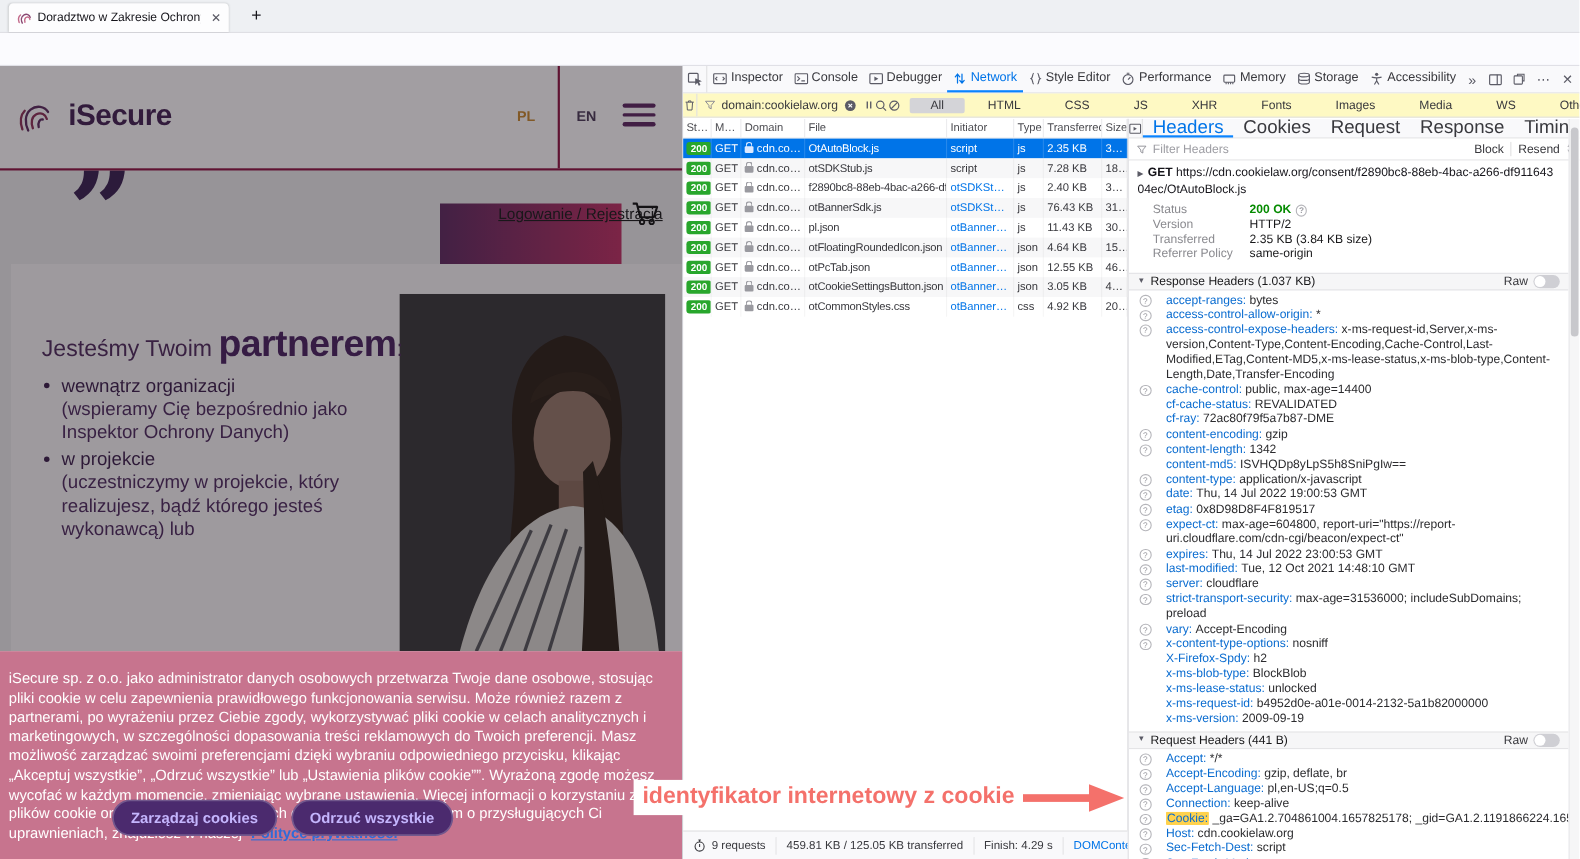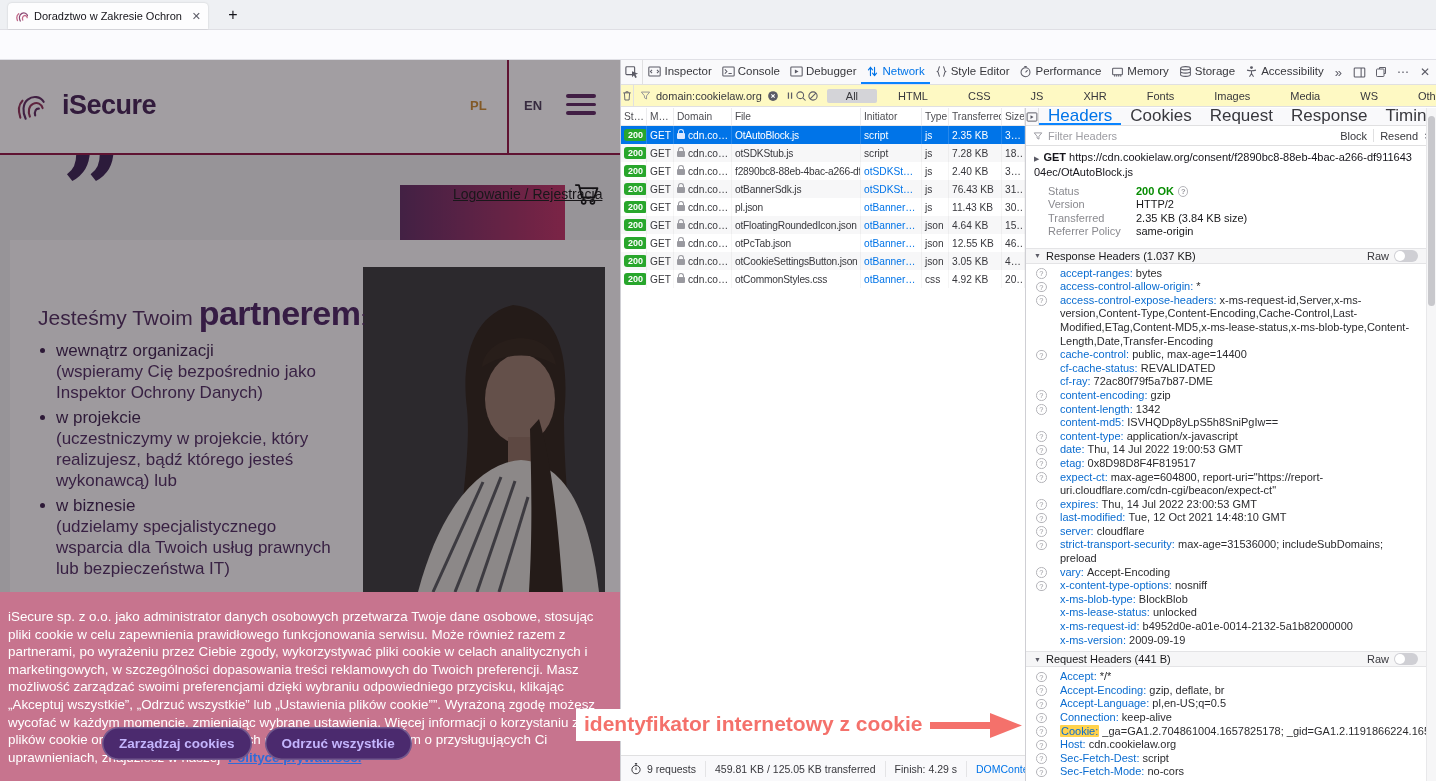--- a/index.html
+++ b/index.html
@@ -211,24 +211,20 @@
   <div class="hero-heading"><span class="hh-pre">Jesteśmy Twoim </span><span class="hh-em">partnerem</span><span class="hh-suf">:</span></div>
   <ul class="bullets" id="bullets">
       <li>
         <span class="b-title">wewnątrz organizacji</span>
         <span class="b-body">(wspieramy Cię bezpośrednio jako Inspektor Ochrony Danych)</span>
       </li>
       <li>
         <span class="b-title">w projekcie</span>
         <span class="b-body">(uczestniczymy w projekcie, który realizujesz, bądź którego jesteś wykonawcą) lub</span>
       </li>
-      <li>
-        <span class="b-title">w biznesie</span>
-        <span class="b-body">(udzielamy specjalistycznego wsparcia dla Twoich usług prawnych lub bezpieczeństwa IT)</span>
-      </li>
     </ul>
 
   <div class="site-header">
     <div class="logo">
       <svg width="36" height="32" viewBox="0 0 34 30">
           <g fill="none" stroke-linecap="round">
             <path d="M6 26 C4 20 4 14 8 10" stroke="#8c2f55" stroke-width="2"></path>
             <path d="M11 27 C8 21 8 13 13 9 C18 5 25 6 28 11" stroke="#5d2a5e" stroke-width="2"></path>
             <path d="M15 25 C13 20 14 15 18 13 C22 11 26 13 27 17" stroke="#8c2f55" stroke-width="2"></path>
             <path d="M20 24 C19 20 21 17 23.5 17.5" stroke="#5d2a5e" stroke-width="2"></path>
@@ -662,20 +658,21 @@
             <div class="h-entry"><span class="q-icon">?</span><span class="h-name">content-type:</span><span class="h-val">&nbsp;application/x-javascript</span></div>
             <div class="h-entry"><span class="q-icon">?</span><span class="h-name">date:</span><span class="h-val">&nbsp;Thu, 14 Jul 2022 19:00:53 GMT</span></div>
             <div class="h-entry"><span class="q-icon">?</span><span class="h-name">etag:</span><span class="h-val">&nbsp;0x8D98D8F4F819517</span></div>
             <div class="h-entry"><span class="q-icon">?</span><span class="h-name">expect-ct:</span><span class="h-val">&nbsp;max-age=604800, report-uri="https://report-uri.cloudflare.com/cdn-cgi/beacon/expect-ct"</span></div>
             <div class="h-entry"><span class="q-icon">?</span><span class="h-name">expires:</span><span class="h-val">&nbsp;Thu, 14 Jul 2022 23:00:53 GMT</span></div>
             <div class="h-entry"><span class="q-icon">?</span><span class="h-name">last-modified:</span><span class="h-val">&nbsp;Tue, 12 Oct 2021 14:48:10 GMT</span></div>
             <div class="h-entry"><span class="q-icon">?</span><span class="h-name">server:</span><span class="h-val">&nbsp;cloudflare</span></div>
             <div class="h-entry"><span class="q-icon">?</span><span class="h-name">strict-transport-security:</span><span class="h-val">&nbsp;max-age=31536000; includeSubDomains; preload</span></div>
             <div class="h-entry"><span class="q-icon">?</span><span class="h-name">vary:</span><span class="h-val">&nbsp;Accept-Encoding</span></div>
             <div class="h-entry"><span class="q-icon">?</span><span class="h-name">x-content-type-options:</span><span class="h-val">&nbsp;nosniff</span></div>
+            <div class="h-entry"><span class="h-name">X-Firefox-Spdy:</span><span class="h-val">&nbsp;h2</span></div>
             <div class="h-entry"><span class="h-name">x-ms-blob-type:</span><span class="h-val">&nbsp;BlockBlob</span></div>
             <div class="h-entry"><span class="h-name">x-ms-lease-status:</span><span class="h-val">&nbsp;unlocked</span></div>
             <div class="h-entry"><span class="h-name">x-ms-request-id:</span><span class="h-val">&nbsp;b4952d0e-a01e-0014-2132-5a1b82000000</span></div>
             <div class="h-entry"><span class="h-name">x-ms-version:</span><span class="h-val">&nbsp;2009-09-19</span></div>
           </div>
         <div class="sec-head" style="margin-top:2px">
           <span class="sec-tri">▼</span>
           <span>Request Headers (441 B)</span>
           <span class="raw-wrap">
               <span>Raw</span>

